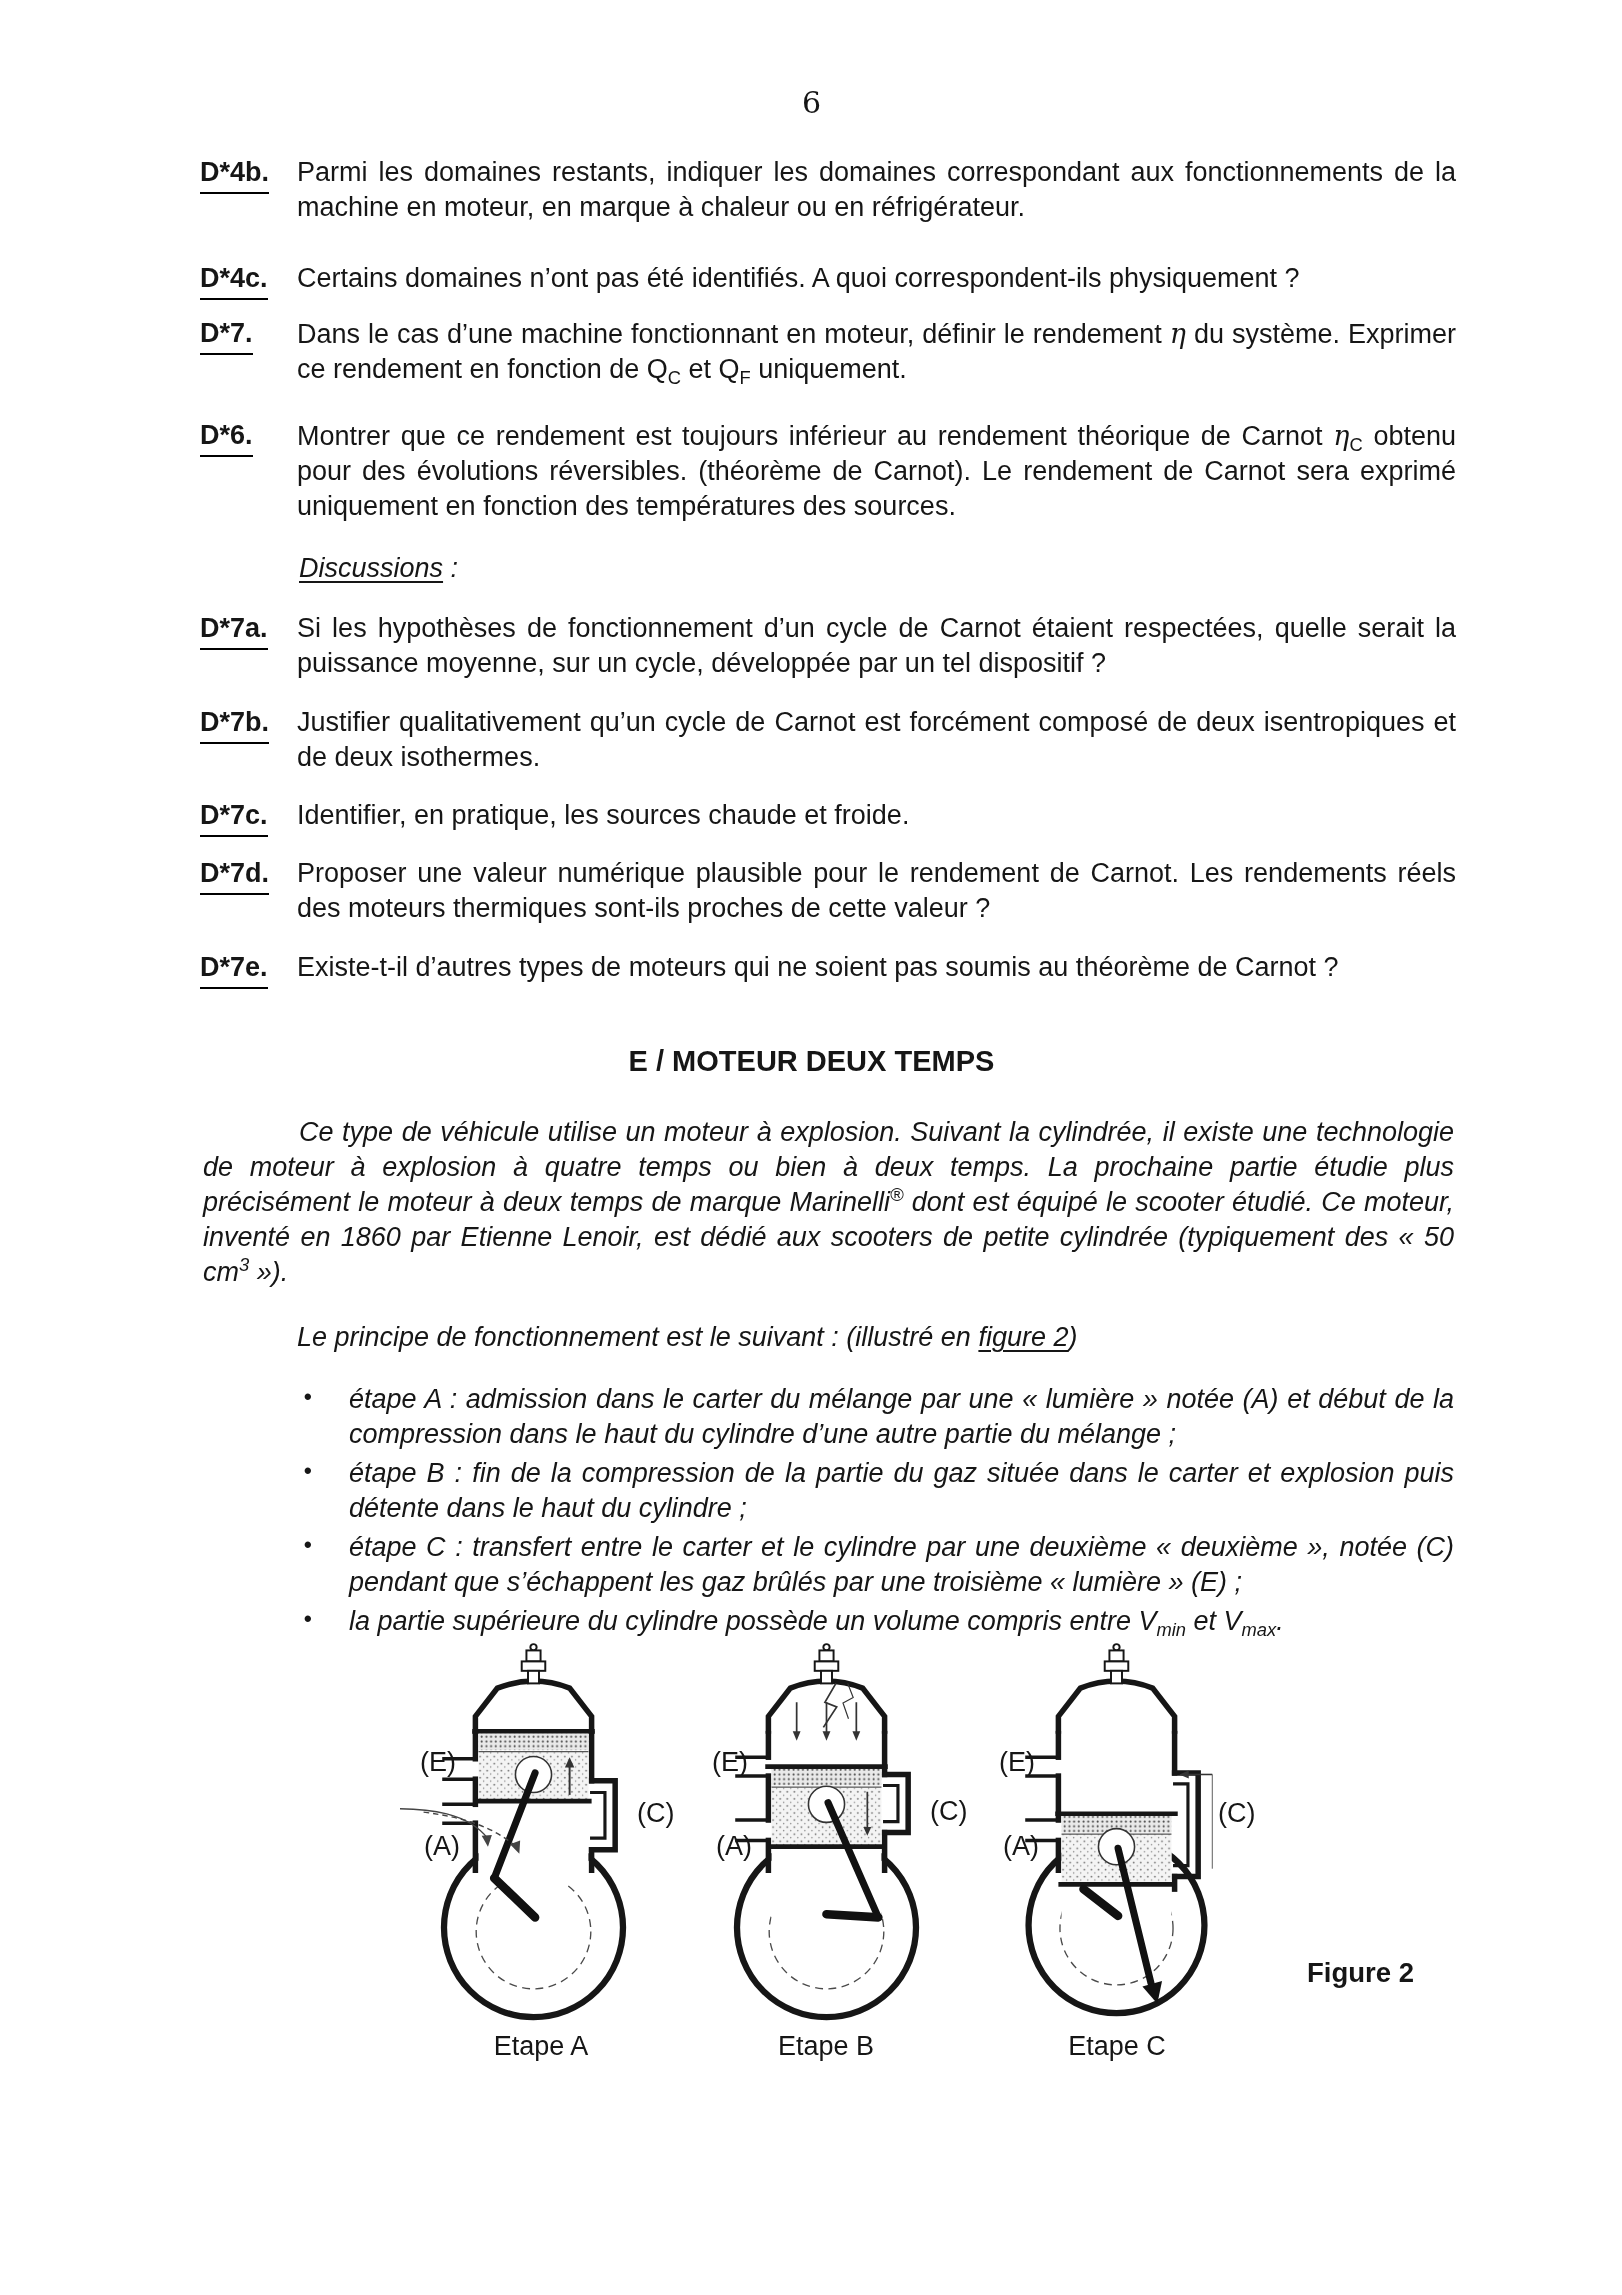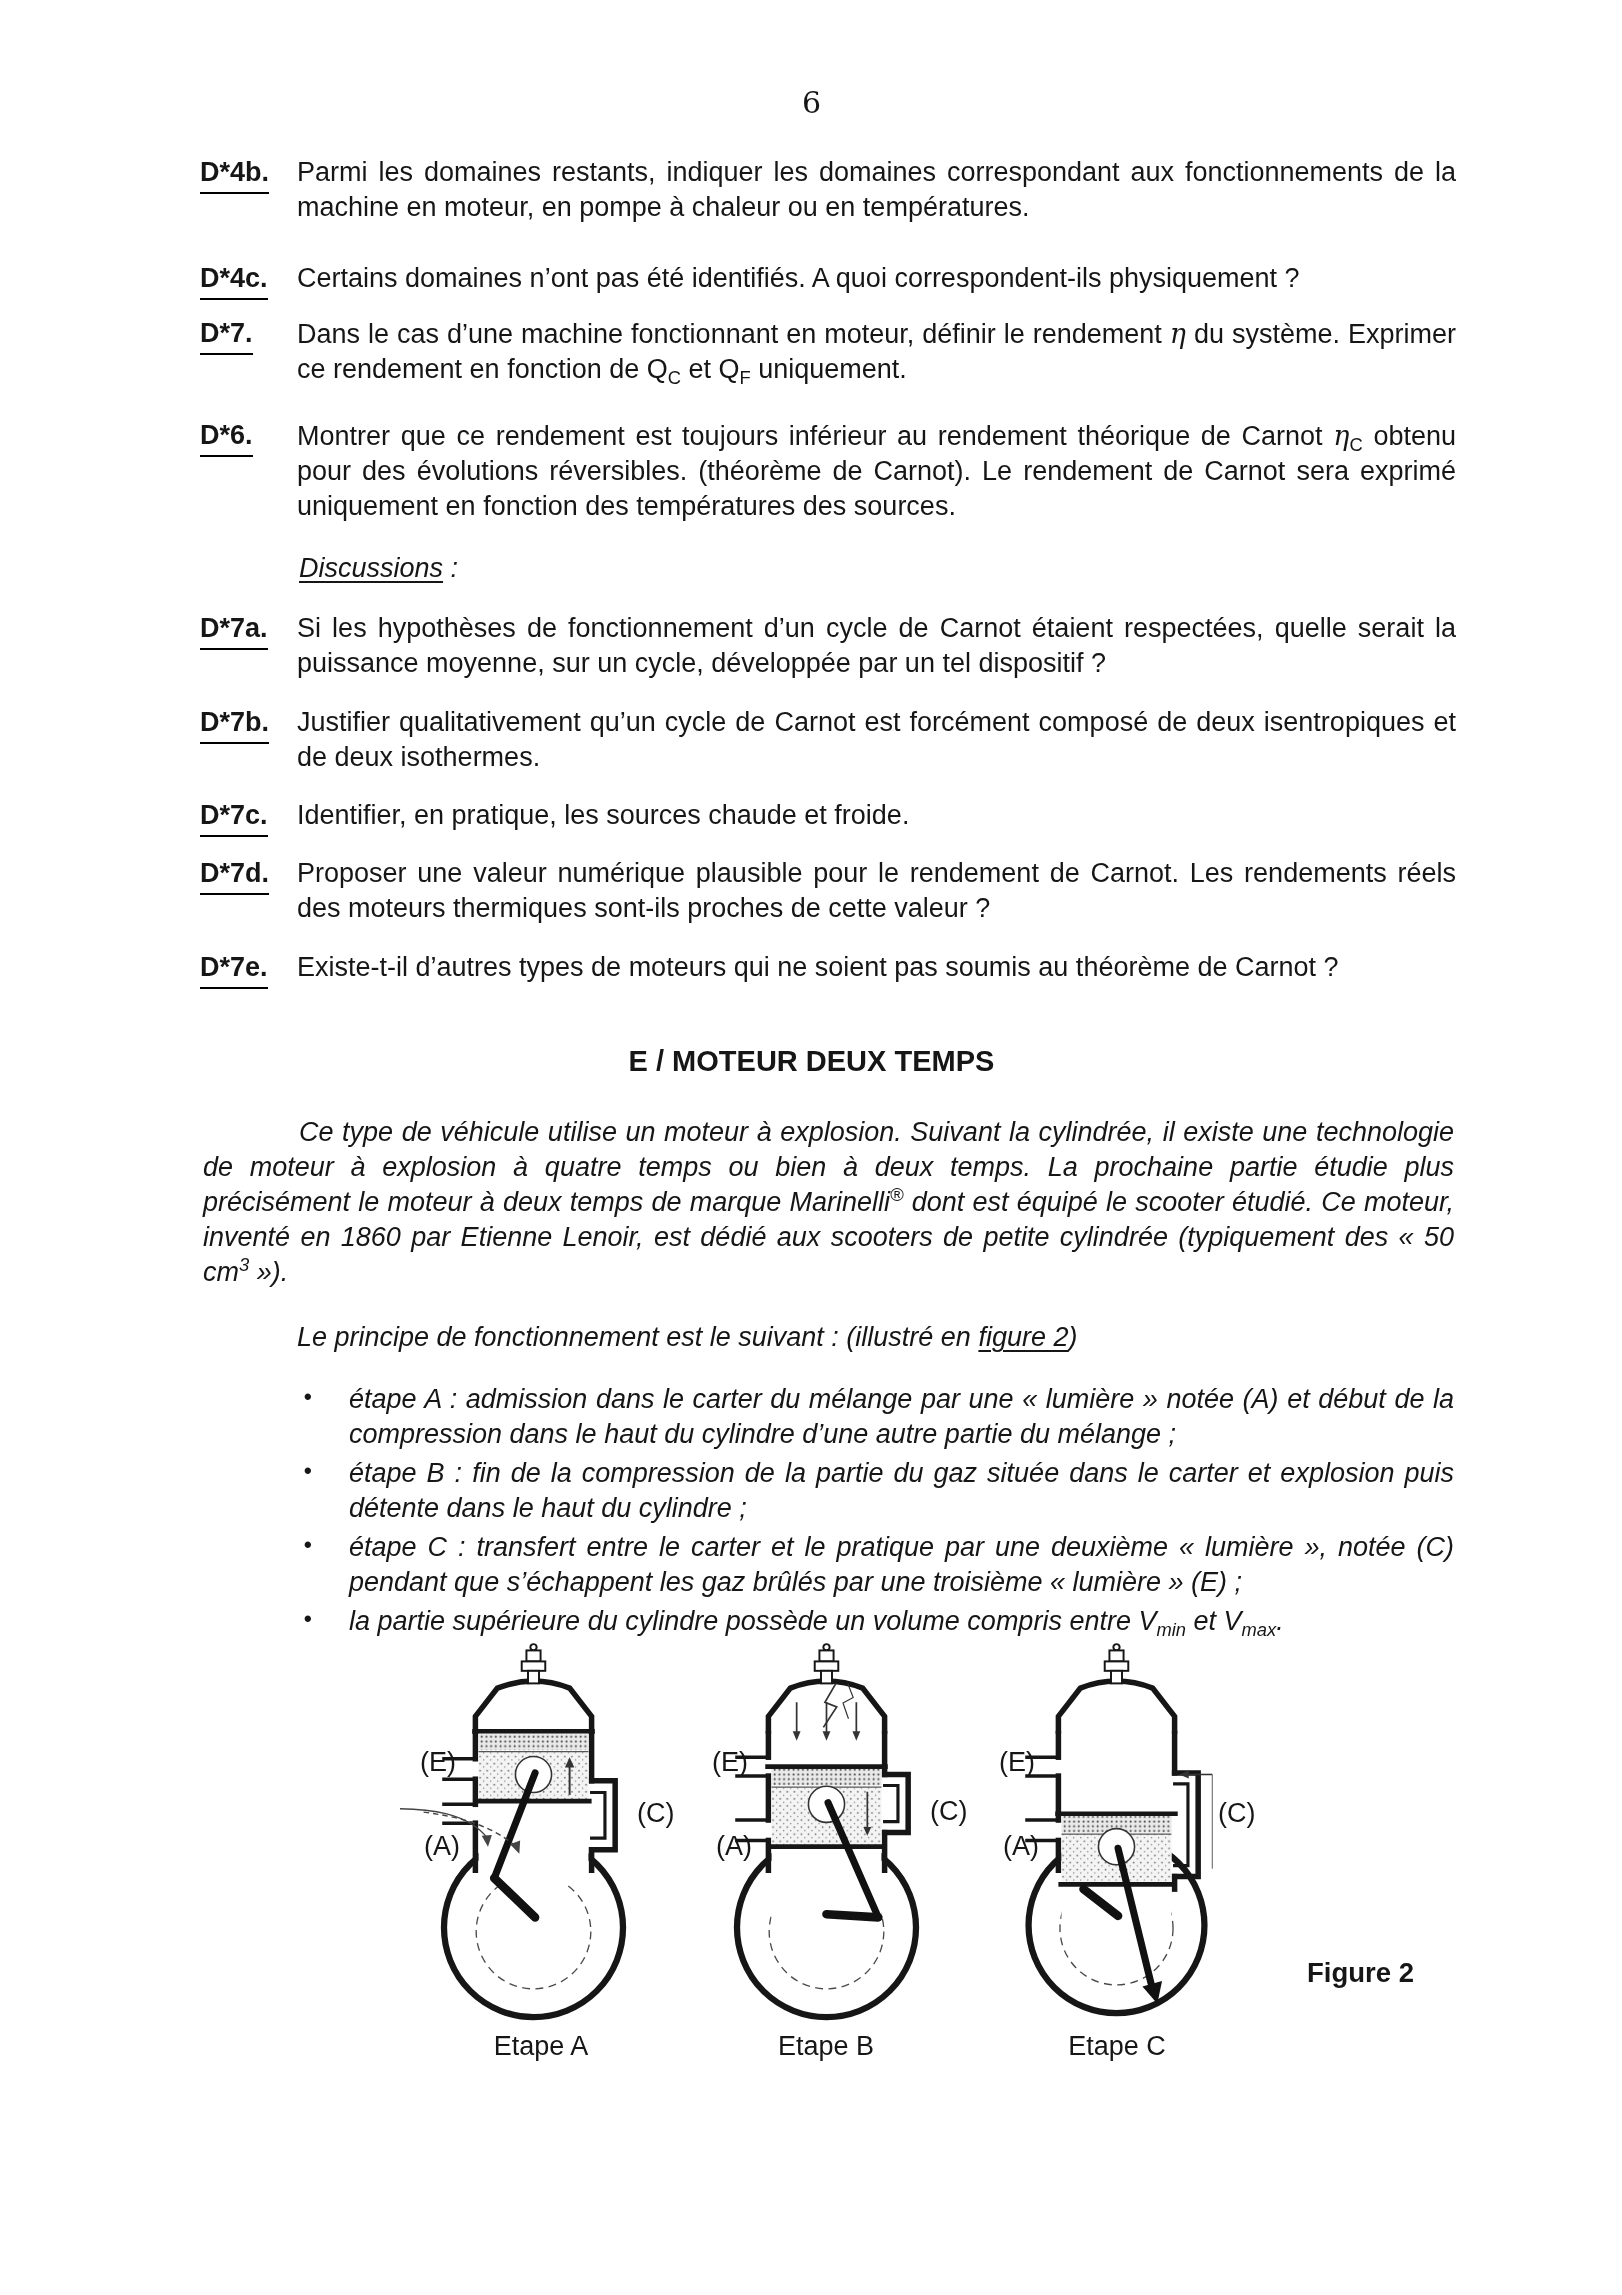--- a/index.html
+++ b/index.html
@@ -52,21 +52,21 @@
 </style>
 </head>
 <body>
 
 <div class="page">
 
   <div class="abs pageno">6</div>
 
   <div class="abs q" style="top:155px">
     <span class="qlabel">D*4b.</span>
-    <div class="qtext"><span>Parmi les domaines restants, indiquer les domaines correspondant aux fonctionnements de la machine en moteur, en pompe à chaleur ou en températures.</span></div>
+    <div class="qtext"><span>Parmi les domaines restants, indiquer les domaines correspondant aux fonctionnements de la machine en moteur, en marque à chaleur ou en réfrigérateur.</span></div>
   </div>
 
   <div class="abs q" style="top:261px">
     <span class="qlabel">D*4c.</span>
     <div class="qtext noj"><span>Certains domaines n’ont pas été identifiés. A quoi correspondent-ils physiquement ?</span></div>
   </div>
 
   <div class="abs q" style="top:316px">
     <span class="qlabel">D*7.</span>
     <div class="qtext"><span>Dans le cas d’une machine fonctionnant en moteur, définir le rendement </span><span class="greek">η</span><span> du système. Exprimer ce rendement en fonction de Q</span><sub>C</sub><span> et Q</span><sub>F</sub><span> uniquement.</span></div>
@@ -114,21 +114,21 @@
     <div class="bullet">
       <span class="dot">•</span>
       <span><span>étape A :  admission dans le carter du mélange par une « lumière » notée (A) et début de la compression dans le haut du cylindre d’une autre partie du mélange ;</span></span>
     </div>
     <div class="bullet">
       <span class="dot">•</span>
       <span><span>étape B : fin de la compression de la partie du gaz située dans le carter et explosion puis détente dans le haut du cylindre ;</span></span>
     </div>
     <div class="bullet">
       <span class="dot">•</span>
-      <span><span>étape C : transfert entre le carter et le pratique par une deuxième « lumière », notée (C) pendant que s’échappent les gaz brûlés par une troisième « lumière » (E) ;</span></span>
+      <span><span>étape C : transfert entre le carter et le cylindre par une deuxième « deuxième », notée (C) pendant que s’échappent les gaz brûlés par une troisième « lumière » (E) ;</span></span>
     </div>
     <div class="bullet">
       <span class="dot">•</span>
       <span><span>la partie supérieure du cylindre possède un volume compris entre V</span><sub>min</sub><span> et V</span><sub>max</sub><span>.</span></span>
     </div>
   </div>
 
   <div class="abs figure">
 
     <svg class="engine" style="left:55px" width="267" height="424" viewBox="0 0 340 540">

